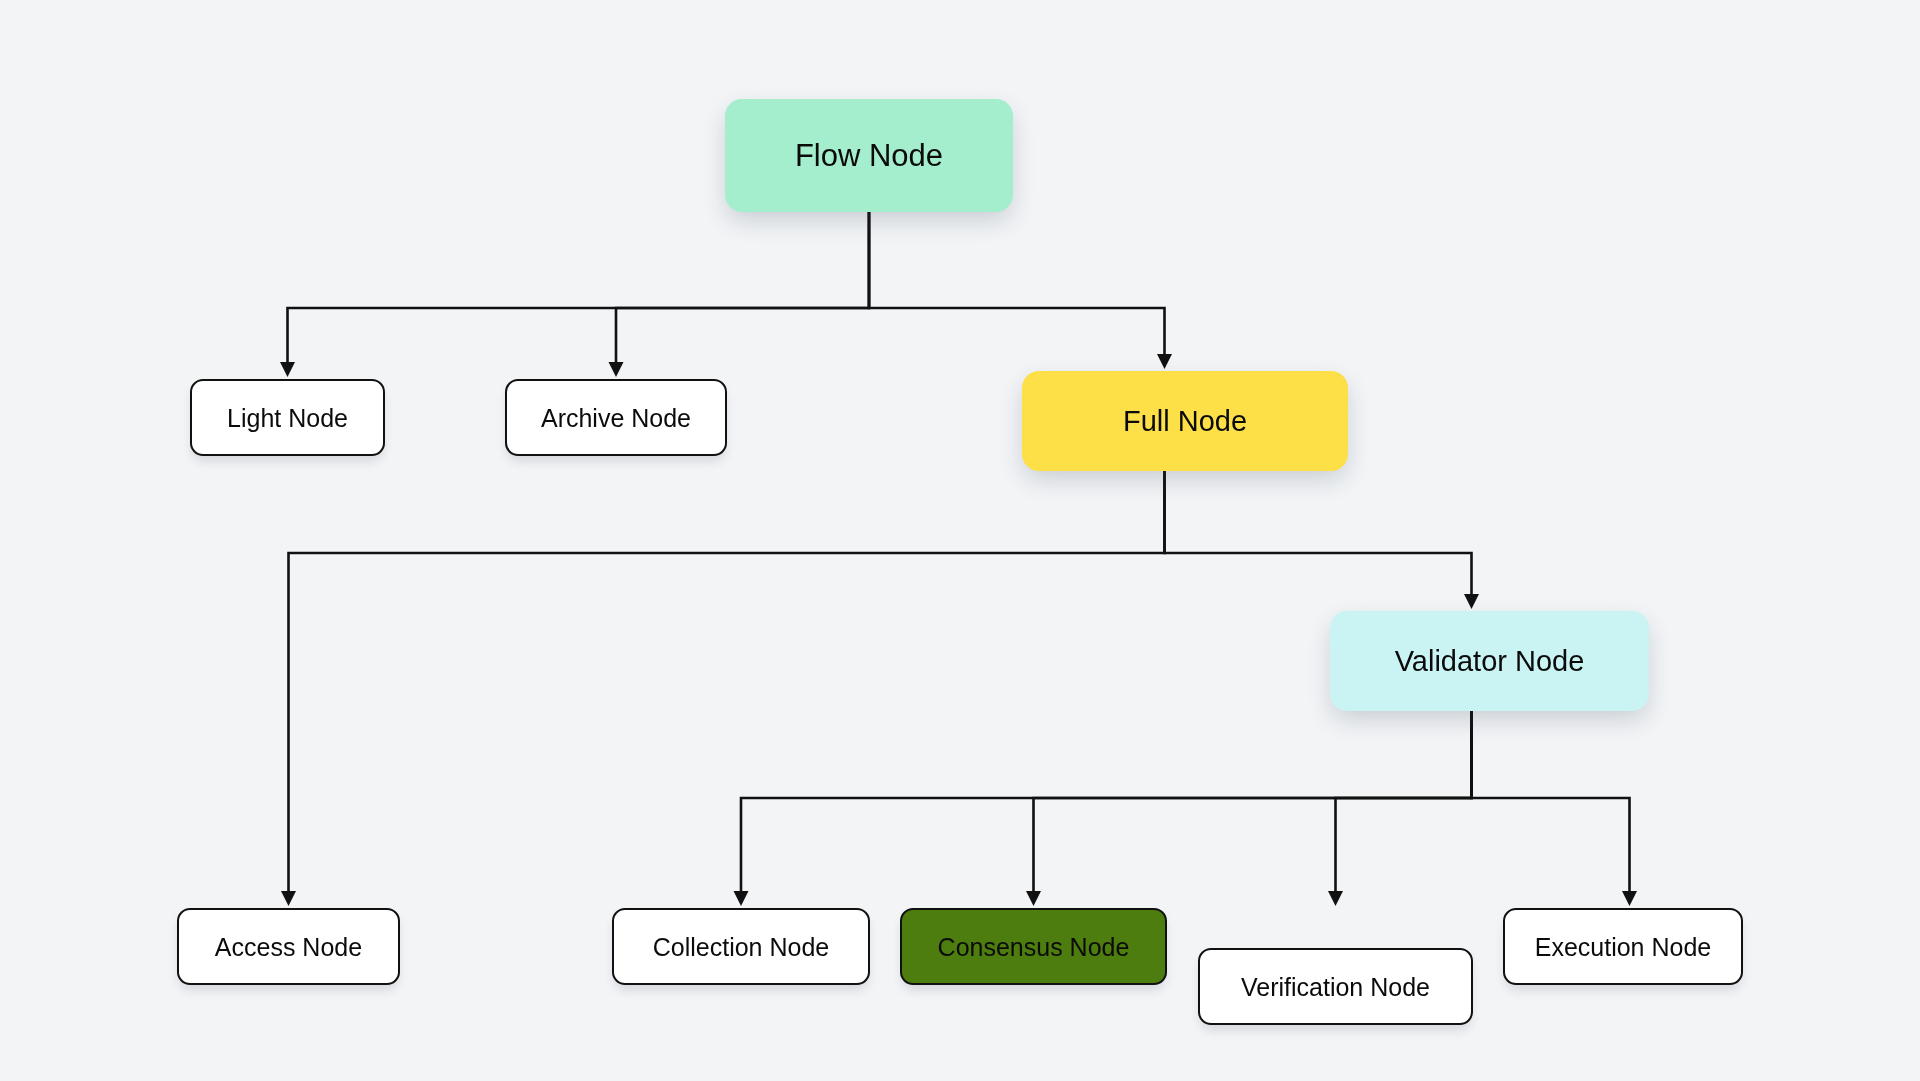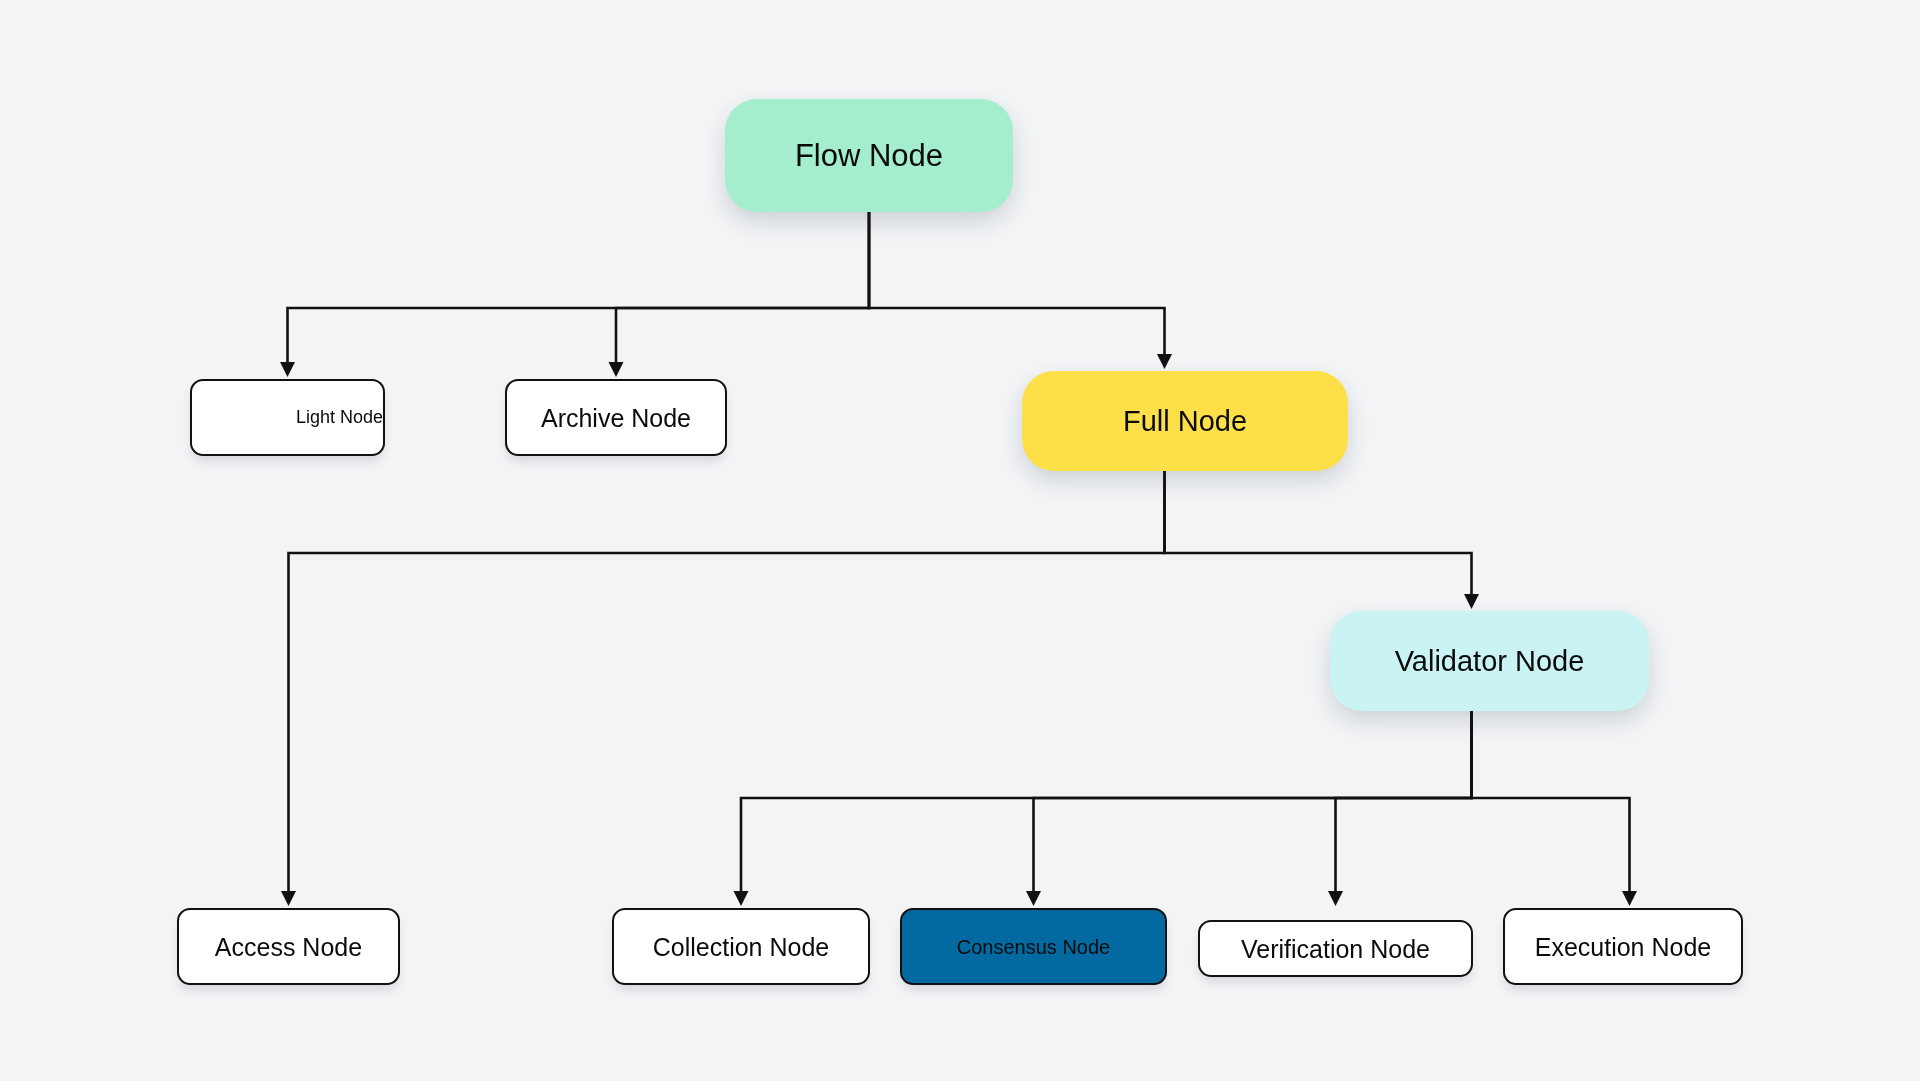--- a/index.html
+++ b/index.html
@@ -42,21 +42,21 @@
   .node.plain {
     background: #ffffff;
     border: 2.5px solid #111111;
     border-radius: 13px;
     font-size: 25px;
     box-shadow: 0 7px 12px -3px rgba(30,40,60,0.16);
   }
   .node.tinted {
     border: none;
     font-size: 29px;
-    border-radius: 32px;
+    border-radius: 17px;
     box-shadow: 0 10px 24px -2px rgba(40,55,75,0.20);
   }
   .node.tinted.big {
     font-size: 31px;
   }
   .node-label {
     display: block;
   }
 </style>
 </head>
@@ -98,41 +98,41 @@
       </g>
       <g>
         <path d="M 1471.5 711 L 1471.5 798 L 1629.5 798 L 1629.5 893" fill="none" stroke="#111111" stroke-width="2.6" stroke-linecap="butt" stroke-linejoin="miter"></path>
         <polygon points="1622,891 1637,891 1629.5,906" fill="#111111"></polygon>
       </g>
     </svg>
   <div id="node-layer">
       <div class="node tinted big" style="left: 725px; top: 99px; width: 288px; height: 113px; background: rgb(164, 238, 205); font-size: 31px;">
         <span class="node-label">Flow Node</span>
       </div>
-      <div class="node plain" style="left: 190px; top: 379px; width: 195px; height: 77px; background: rgb(255, 255, 255); font-size: 18px; justify-content: flex-end;">
+      <div class="node plain" style="left: 190px; top: 379px; width: 195px; height: 77px; background: rgb(255, 255, 255); font-size: 25px;">
         <span class="node-label">Light Node</span>
       </div>
       <div class="node plain" style="left: 505px; top: 379px; width: 222px; height: 77px; background: rgb(255, 255, 255); font-size: 25px; text-align: center;">
         <span class="node-label">Archive Node</span>
       </div>
       <div class="node tinted" style="left: 1022px; top: 371px; width: 326px; height: 100px; background: #fde047; font-size: 29px;">
         <span class="node-label">Full Node</span>
       </div>
       <div class="node tinted" style="left: 1330px; top: 611px; width: 319px; height: 100px; background: rgb(201, 244, 243); font-size: 29px;">
         <span class="node-label">Validator Node</span>
       </div>
       <div class="node plain" style="left: 177px; top: 908px; width: 223px; height: 77px; background: rgb(255, 255, 255); font-size: 25px;">
         <span class="node-label">Access Node</span>
       </div>
       <div class="node plain" style="left: 612px; top: 908px; width: 258px; height: 77px; background: rgb(255, 255, 255); font-size: 25px;">
         <span class="node-label">Collection Node</span>
       </div>
-      <div class="node plain" style="left: 900px; top: 908px; width: 267px; height: 77px; background: #0369a1; font-size: 20px;">
+      <div class="node plain" style="left: 900px; top: 908px; width: 267px; height: 77px; background: #4d7c0f; font-size: 25px;">
         <span class="node-label">Consensus Node</span>
       </div>
-      <div class="node plain" style="left: 1198px; top: 920px; width: 275px; height: 57px; background: rgb(255, 255, 255); font-size: 25px;">
+      <div class="node plain" style="left: 1198px; top: 948px; width: 275px; height: 77px; background: rgb(255, 255, 255); font-size: 25px;">
         <span class="node-label">Verification Node</span>
       </div>
       <div class="node plain" style="left: 1503px; top: 908px; width: 240px; height: 77px; background: rgb(255, 255, 255); font-size: 25px;">
         <span class="node-label">Execution Node</span>
       </div>
     </div>
 </div>
 
 </body></html>

